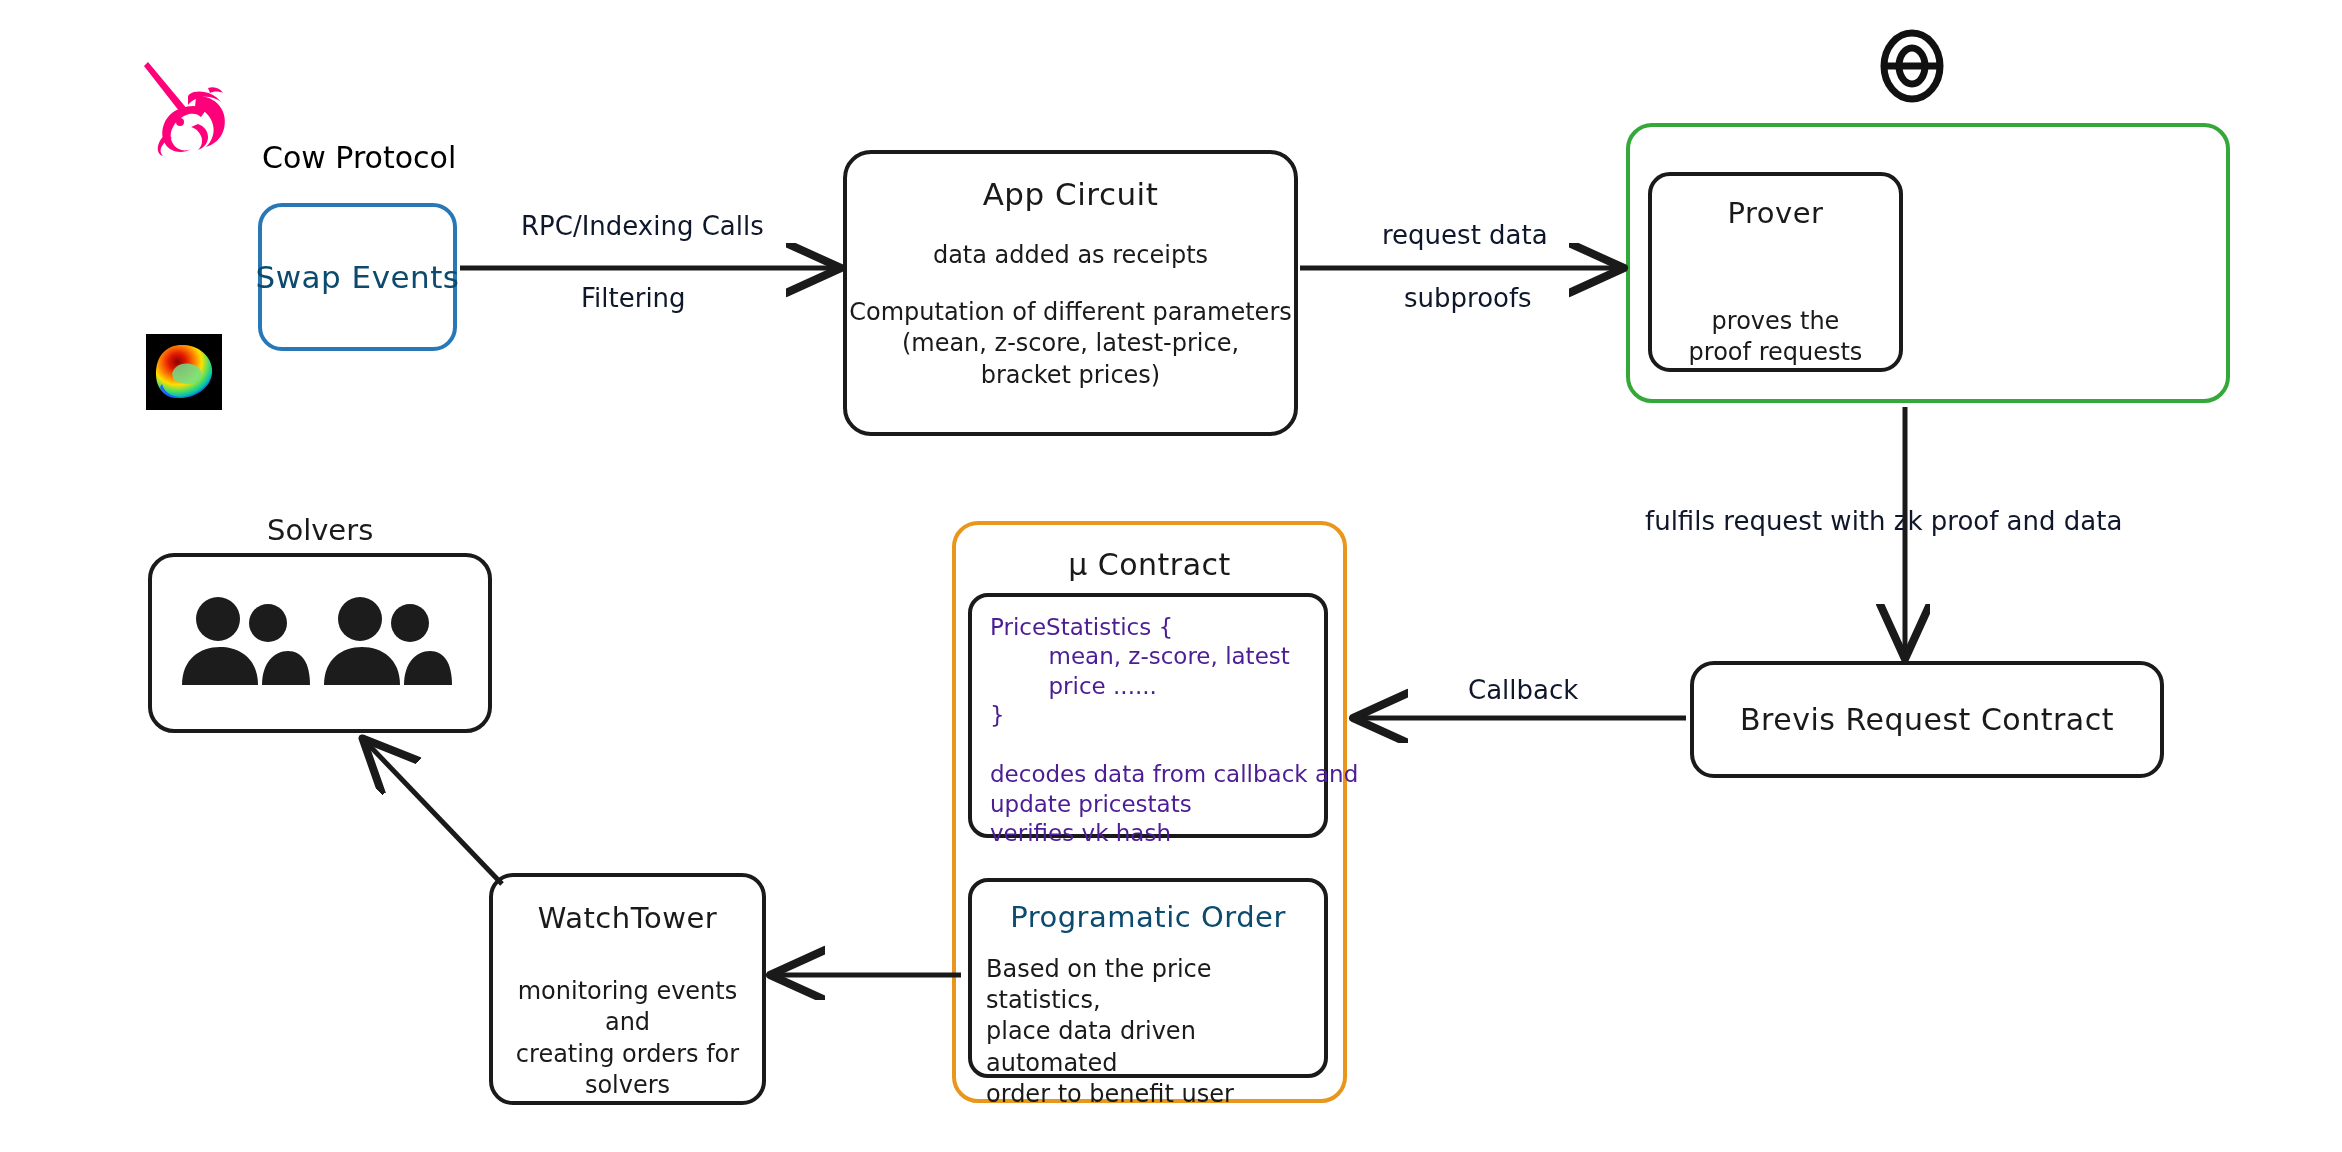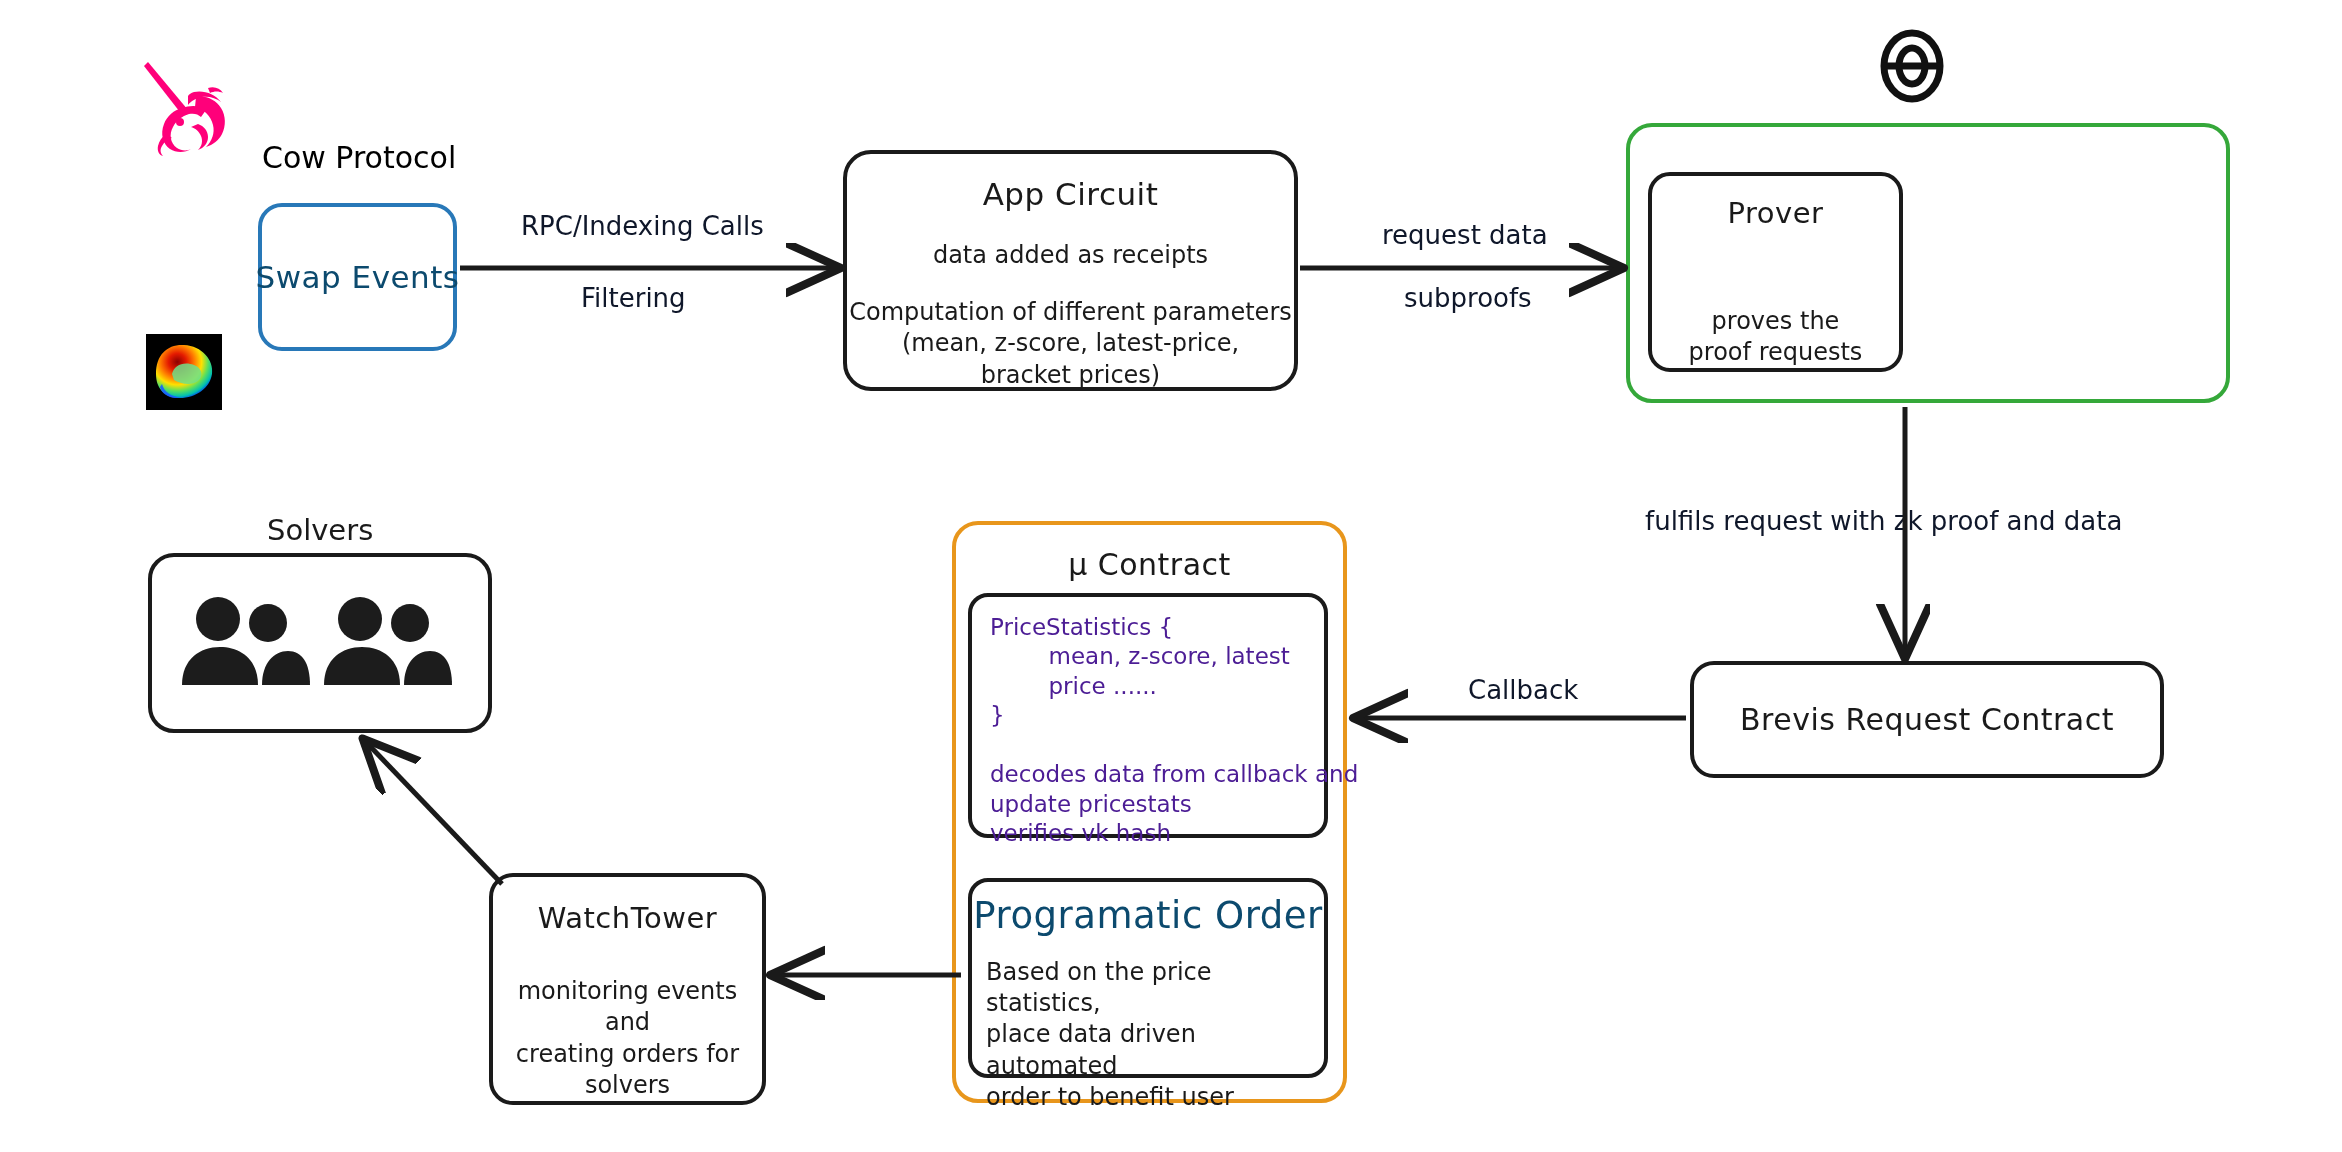--- a/index.html
+++ b/index.html
@@ -131,21 +131,21 @@
 
   <div class="free-label" style="left:267px; top:513px; font-size:29px;">Solvers</div>
 
   <div class="free-label" style="left:1844px; top:130px; font-size:25px;">Brevis Service</div>
 
   <div class="node blue" style="left:258px; top:203px; width:199px; height:148px; border-radius:24px;
               justify-content:center;">
     <div class="ttl blue">Swap Events</div>
   </div>
 
-  <div class="node" style="left:843px; top:150px; width:455px; height:241px; padding-top:14px;
+  <div class="node" style="left:843px; top:150px; width:455px; height:286px; padding-top:14px;
               justify-content:flex-start;">
     <div class="ttl" style="margin-top:8px;">App Circuit</div>
     <div class="sub" style="margin-top:28px;">data added as receipts</div>
     <div class="sub" style="margin-top:26px;">Computation of different parameters
 (mean, z-score, latest-price,
 bracket prices)</div>
   </div>
 
   <div class="node green" style="left:1626px; top:123px; width:604px; height:280px;
               justify-content:flex-start; align-items:stretch; padding:0;"></div>
@@ -175,21 +175,21 @@
         price ......
 }
 
 decodes data from callback and
 update pricestats
 verifies vk hash</div>
   </div>
 
   <div class="node" style="left:968px; top:878px; width:360px; height:200px; border-radius:20px;
               border-width:4px; padding-top:12px;">
-    <div class="ttl blue" style="font-size:37px;">Programatic Order</div>
+    <div class="ttl blue" style="margin-top:6px; font-size:29px;">Programatic Order</div>
     <div class="sub" style="margin-top:20px; text-align:left; padding-left:14px; align-self:flex-start;">Based on the price statistics,
 place data driven automated
  order to benefit user</div>
   </div>
 
   <div class="node" style="left:489px; top:873px; width:277px; height:232px; padding-top:14px;
               border-radius:24px;">
     <div class="ttl" style="margin-top:10px; font-size:29px;">WatchTower</div>
     <div class="sub" style="margin-top:34px;">monitoring events and
 creating orders for

